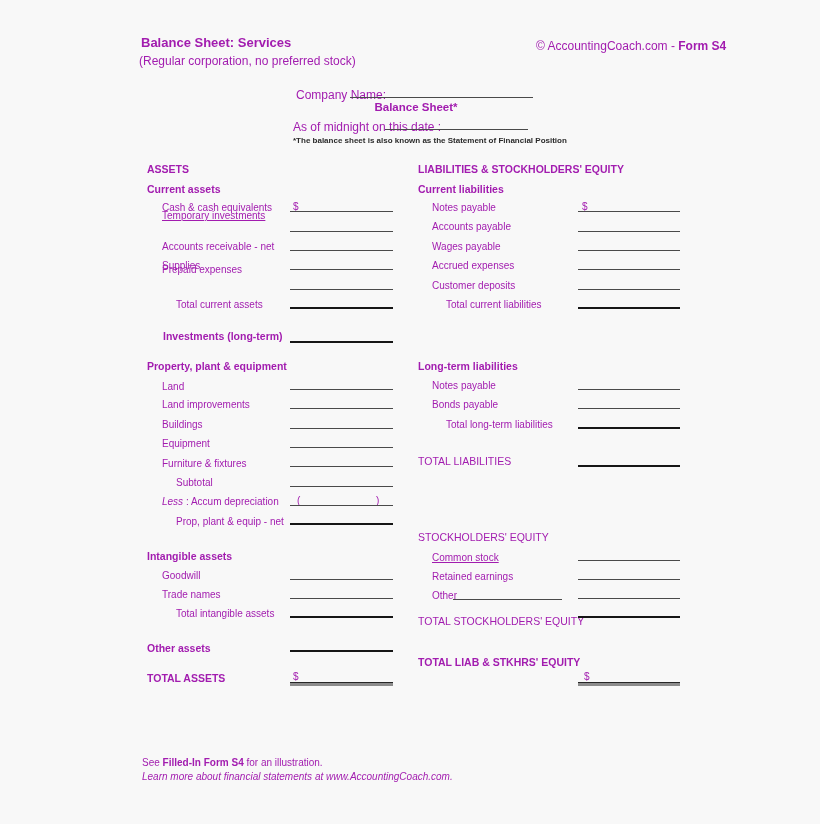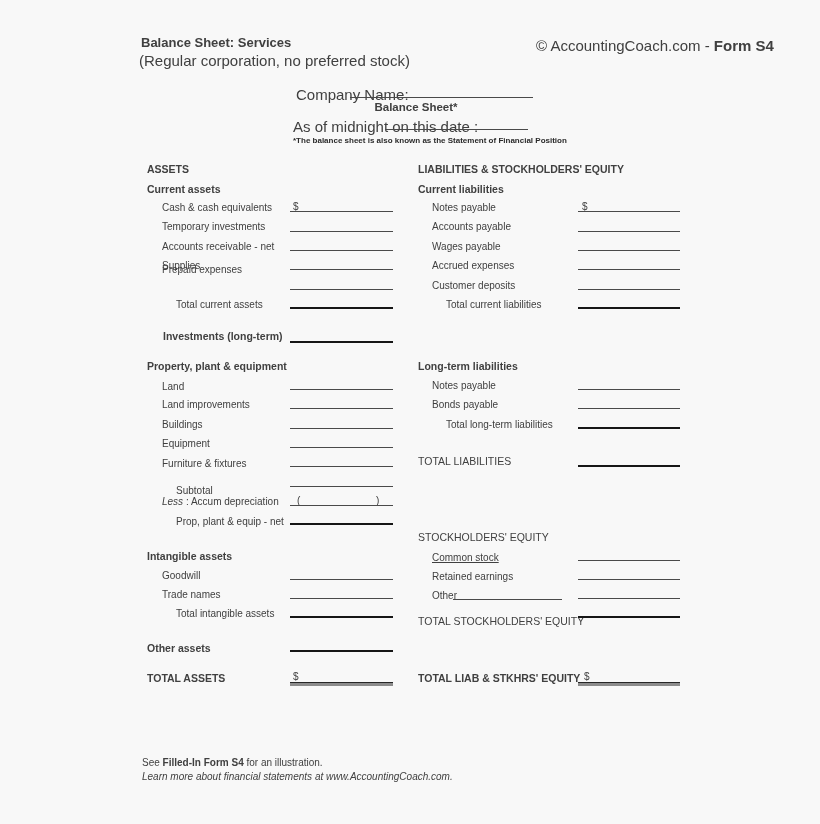--- a/index.html
+++ b/index.html
@@ -4,22 +4,22 @@
 <style>
   html,body{margin:0;padding:0;}
   body{
     width:820px;height:824px;
     background:#f8f8f8;
     font-family:"Liberation Sans",sans-serif;
     color:#1d1d1d;
     position:relative;
     overflow:hidden;
   }
-  .t{position:absolute;font-size:10px;line-height:12px;white-space:nowrap;color:#404040;}
-  .s95{font-size:15px;}
+  .t{position:absolute;font-size:10px;line-height:12px;white-space:nowrap;color:#a21caf;}
+  .s95{font-size:12px;}
   .s8{font-size:8px;color:#2a2a2a;}
   .h{font-size:10.5px;}
   .b{font-weight:700;}
   .it{font-style:italic;}
   .ctr{text-align:center;}
   .ln{position:absolute;height:0;border-bottom:1px solid #4a4a4a;}
   .ln.thick{border-bottom:2px solid #161616;}
   .lnL{left:290px;width:103px;}
   .lnR{left:578px;width:102px;}
   .dbl{position:absolute;height:2px;background:#262626;}
@@ -39,21 +39,21 @@
 <div class="ln" style="left:385px;top:129px;width:143px;"></div>
 <div class="t s8" style="left:293px;top:135px;font-weight:bold;">*The balance sheet is also known as the Statement of Financial Position</div>
 
 <div class="t b h" style="left:147px;top:163px;">ASSETS</div>
 <div class="t b h" style="left:147px;top:183px;">Current assets</div>
 
 <div class="t" style="left:162px;top:202px;">Cash &amp; cash equivalents</div>
 <div class="t" style="left:293px;top:201px;">$</div>
 <div class="ln lnL" style="top:211px;"></div>
 
-<div class="t" style="left:162px;top:221px;">Temporary investments</div>
+<div class="t" style="left:162px;top:210px;text-decoration:underline;">Temporary investments</div>
 <div class="ln lnL" style="top:231px;"></div>
 
 <div class="t" style="left:162px;top:241px;">Accounts receivable - net</div>
 <div class="ln lnL" style="top:250px;"></div>
 
 <div class="t" style="left:162px;top:260px;">Supplies</div>
 <div class="ln lnL" style="top:269px;"></div>
 
 <div class="t" style="left:162px;top:264px;">Prepaid expenses</div>
 <div class="ln lnL" style="top:289px;"></div>
@@ -74,21 +74,21 @@
 
 <div class="t" style="left:162px;top:419px;">Buildings</div>
 <div class="ln lnL" style="top:428px;"></div>
 
 <div class="t" style="left:162px;top:438px;">Equipment</div>
 <div class="ln lnL" style="top:447px;"></div>
 
 <div class="t" style="left:162px;top:458px;">Furniture &amp; fixtures</div>
 <div class="ln lnL" style="top:466px;"></div>
 
-<div class="t" style="left:176px;top:477px;margin-top:8px;">Subtotal</div>
+<div class="t" style="left:176px;top:477px;">Subtotal</div>
 <div class="ln lnL" style="top:486px;"></div>
 
 <div class="t" style="left:162px;top:496px;"><span class="it">Less</span> <span>: Accum depreciation</span></div>
 <div class="t" style="left:297px;top:495px;">(</div>
 <div class="t" style="left:376px;top:495px;">)</div>
 <div class="ln lnL" style="top:505px;"></div>
 
 <div class="t" style="left:176px;top:516px;">Prop, plant &amp; equip - net</div>
 <div class="ln lnL thick" style="top:523px;"></div>
 
@@ -154,18 +154,18 @@
 <div class="t" style="left:432px;top:571px;">Retained earnings</div>
 <div class="ln lnR" style="top:579px;"></div>
 
 <div class="t" style="left:432px;top:590px;">Other</div>
 <div class="ln" style="left:453px;top:599px;width:109px;"></div>
 <div class="ln lnR" style="top:598px;"></div>
 
 <div class="t h" style="left:418px;top:608px;margin-top:7px;">TOTAL STOCKHOLDERS' EQUITY</div>
 <div class="ln lnR thick" style="top:616px;"></div>
 
-<div class="t b h" style="left:418px;top:672px;">TOTAL LIAB &amp; STKHRS' EQUITY</div>
+<div class="t b h" style="left:418px;top:656px;">TOTAL LIAB &amp; STKHRS' EQUITY</div>
 <div class="t" style="left:584px;top:671px;">$</div>
 <div class="dbl" style="left:578px;top:682px;width:102px;"></div>
 
 <div class="t" style="left:142px;top:757px;"><span>See </span><span class="b">Filled-In Form S4</span><span> for an illustration.</span></div>
 <div class="t it" style="left:142px;top:771px;">Learn more about financial statements at www.AccountingCoach.com.</div>
 
 </body></html>

